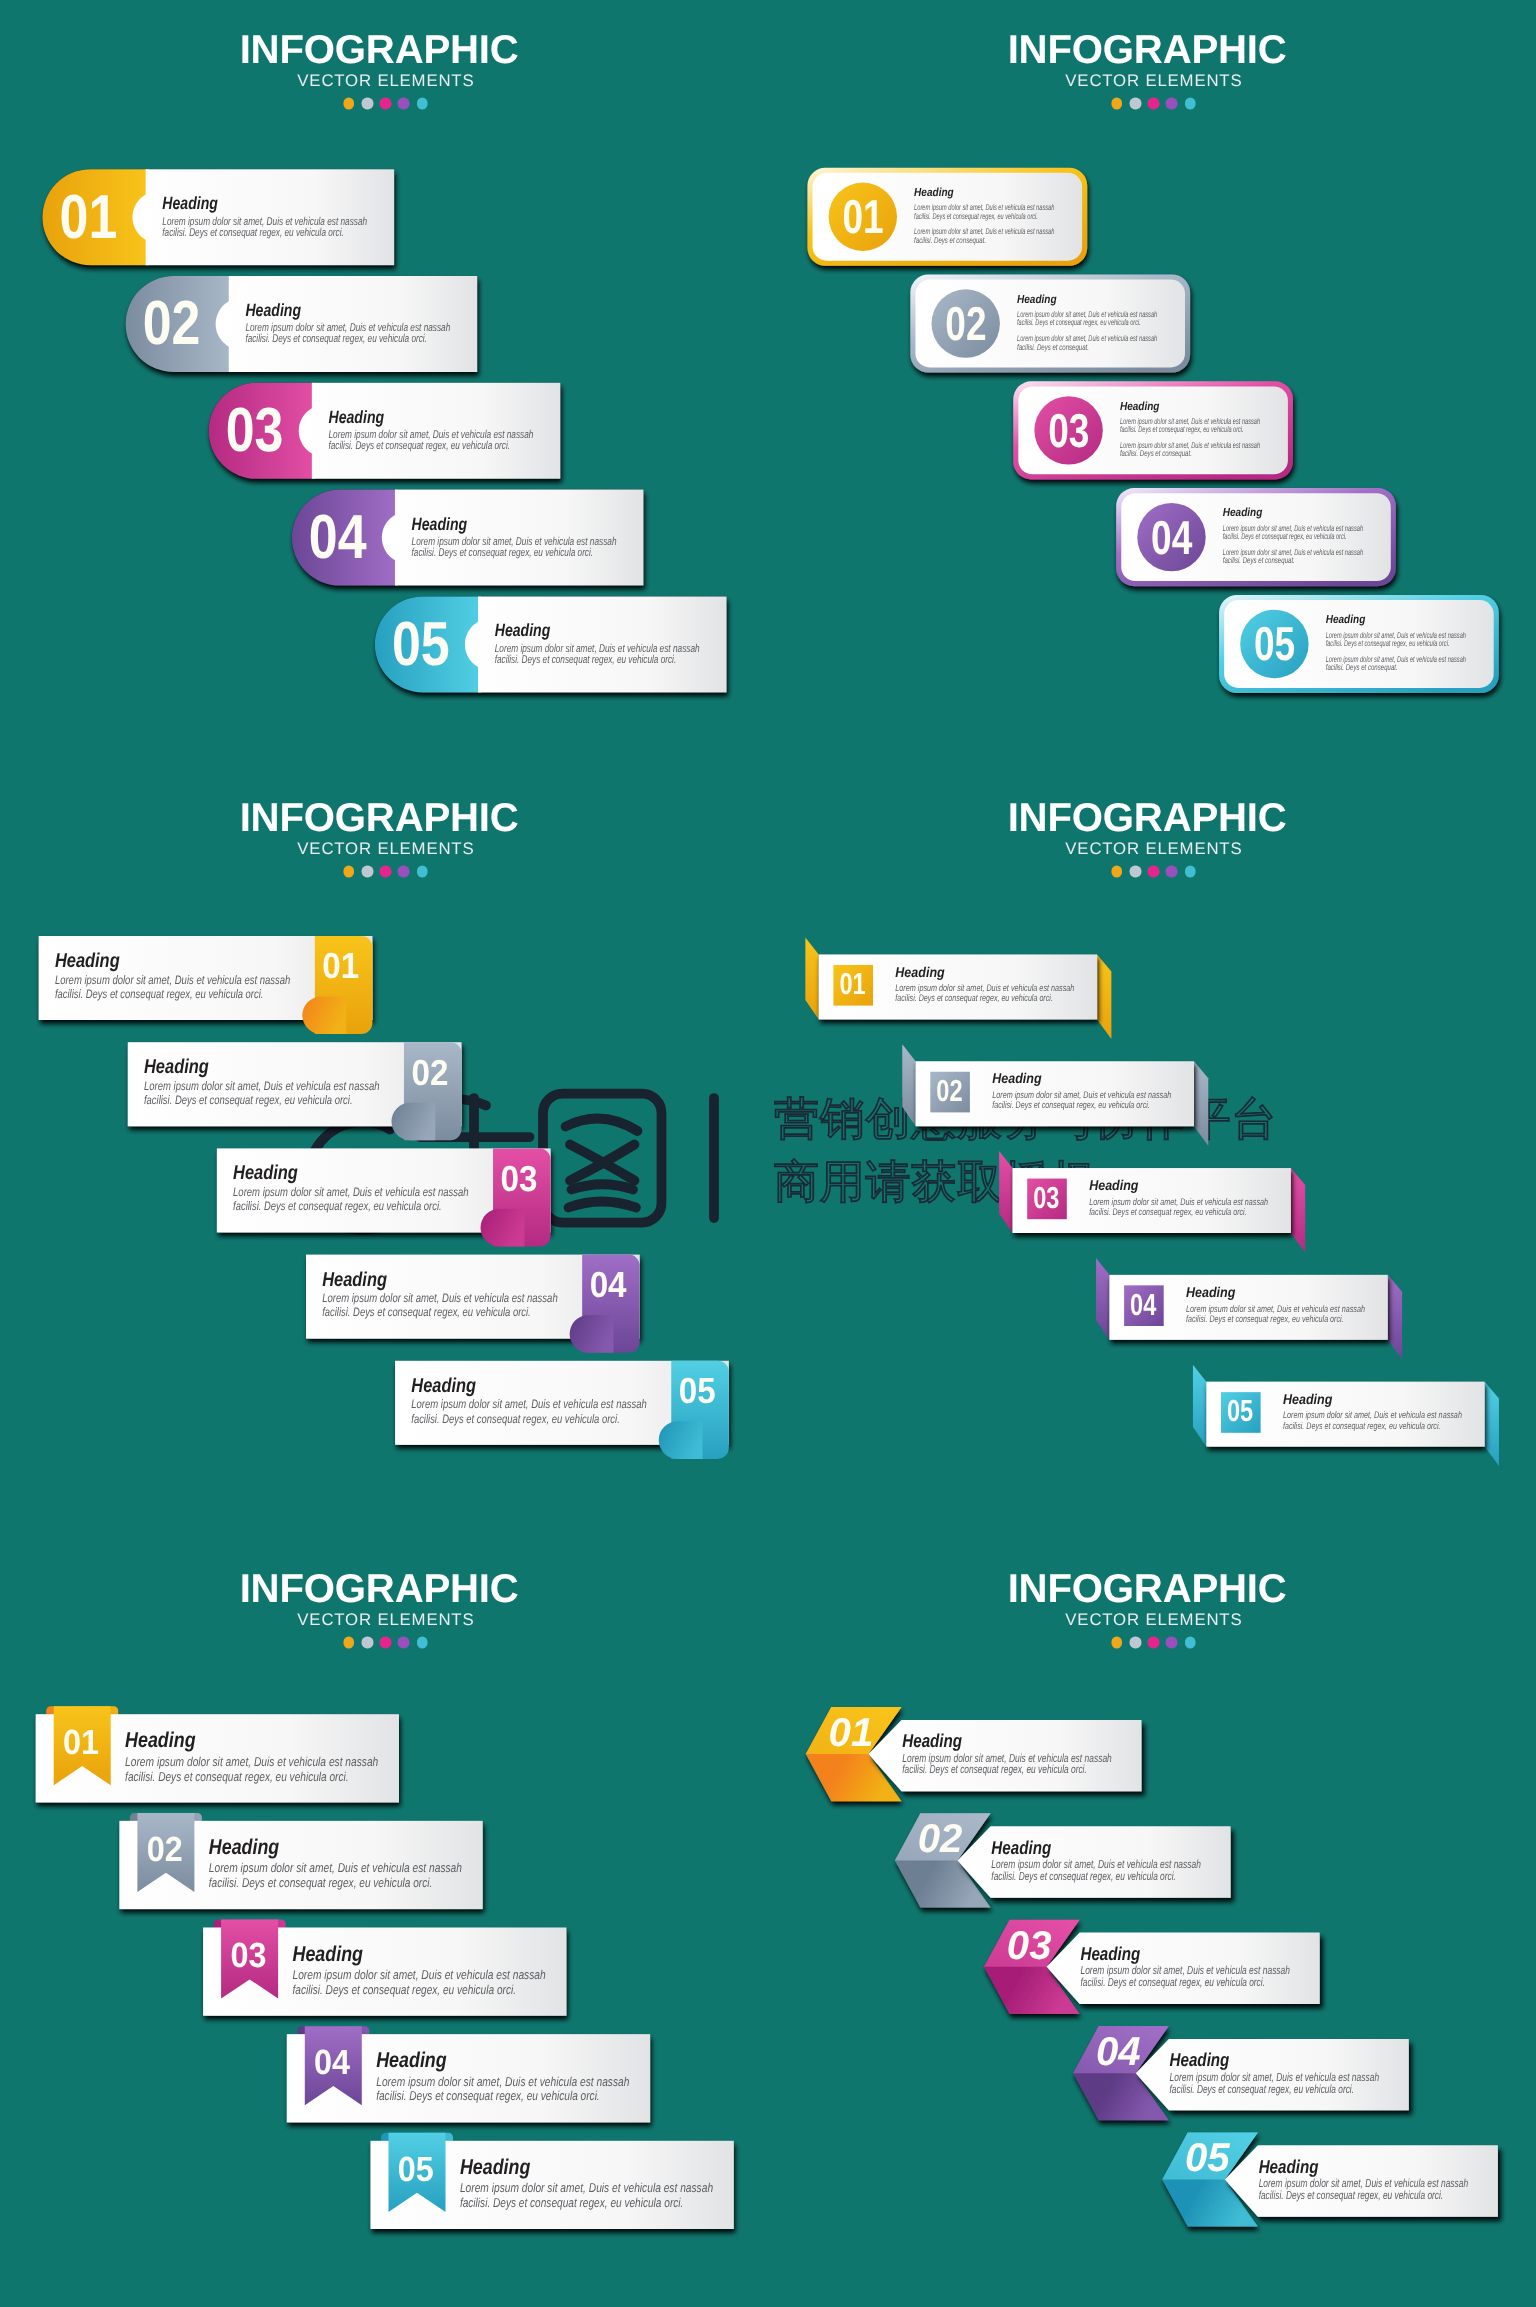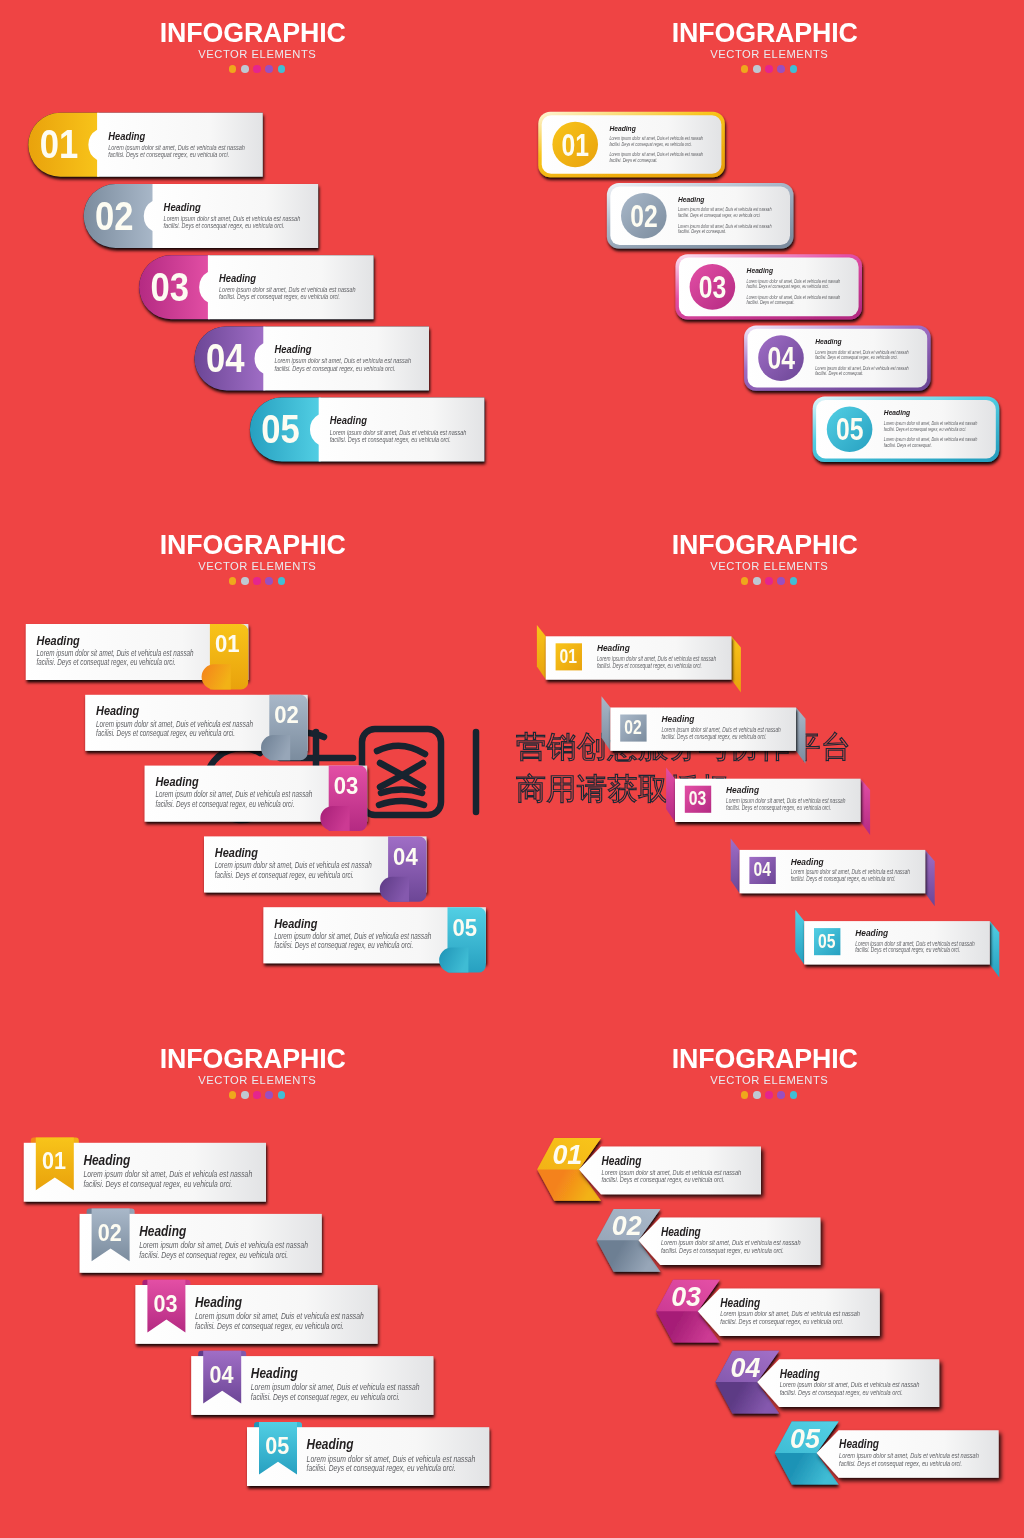--- a/index.html
+++ b/index.html
@@ -1,18 +1,18 @@
 <!DOCTYPE html>
 <html><head>
 <meta charset="utf-8">
 <title>Infographic Vector Elements</title>
 <style>
   html,body{margin:0;padding:0;background:#02101d;}
   body{width:1024px;height:1538px;overflow:hidden;font-family:"Liberation Sans",sans-serif;}
-  #stage{position:relative;width:1024px;height:1538px;background:#ef4444;overflow:hidden;}
+  #stage{position:relative;width:1024px;height:1538px;background:#0f766e;overflow:hidden;}
   .panel{position:absolute;width:512px;height:512px;}
   .ttl{position:absolute;left:-3px;width:512px;text-align:center;top:23.5px;}
   .ttl .t1{font-weight:bold;color:#ffffff;font-size:26.8px;letter-spacing:-0.15px;line-height:19px;
            padding-right:0.5px;}
   .ttl .t2{color:#e9ecf1;font-size:11.2px;letter-spacing:0.55px;line-height:11px;margin-top:6.5px;
            padding-left:8.55px;}
   .dots{display:flex;justify-content:center;gap:4.6px;margin-top:5px;padding-left:8px;}
   .dots i{width:7.6px;height:7.6px;border-radius:50%;display:block;}
   .svgwrap{position:absolute;left:0;top:0;width:1024px;height:1188px;}
   svg.layer{position:absolute;left:0;top:0;overflow:visible;}

